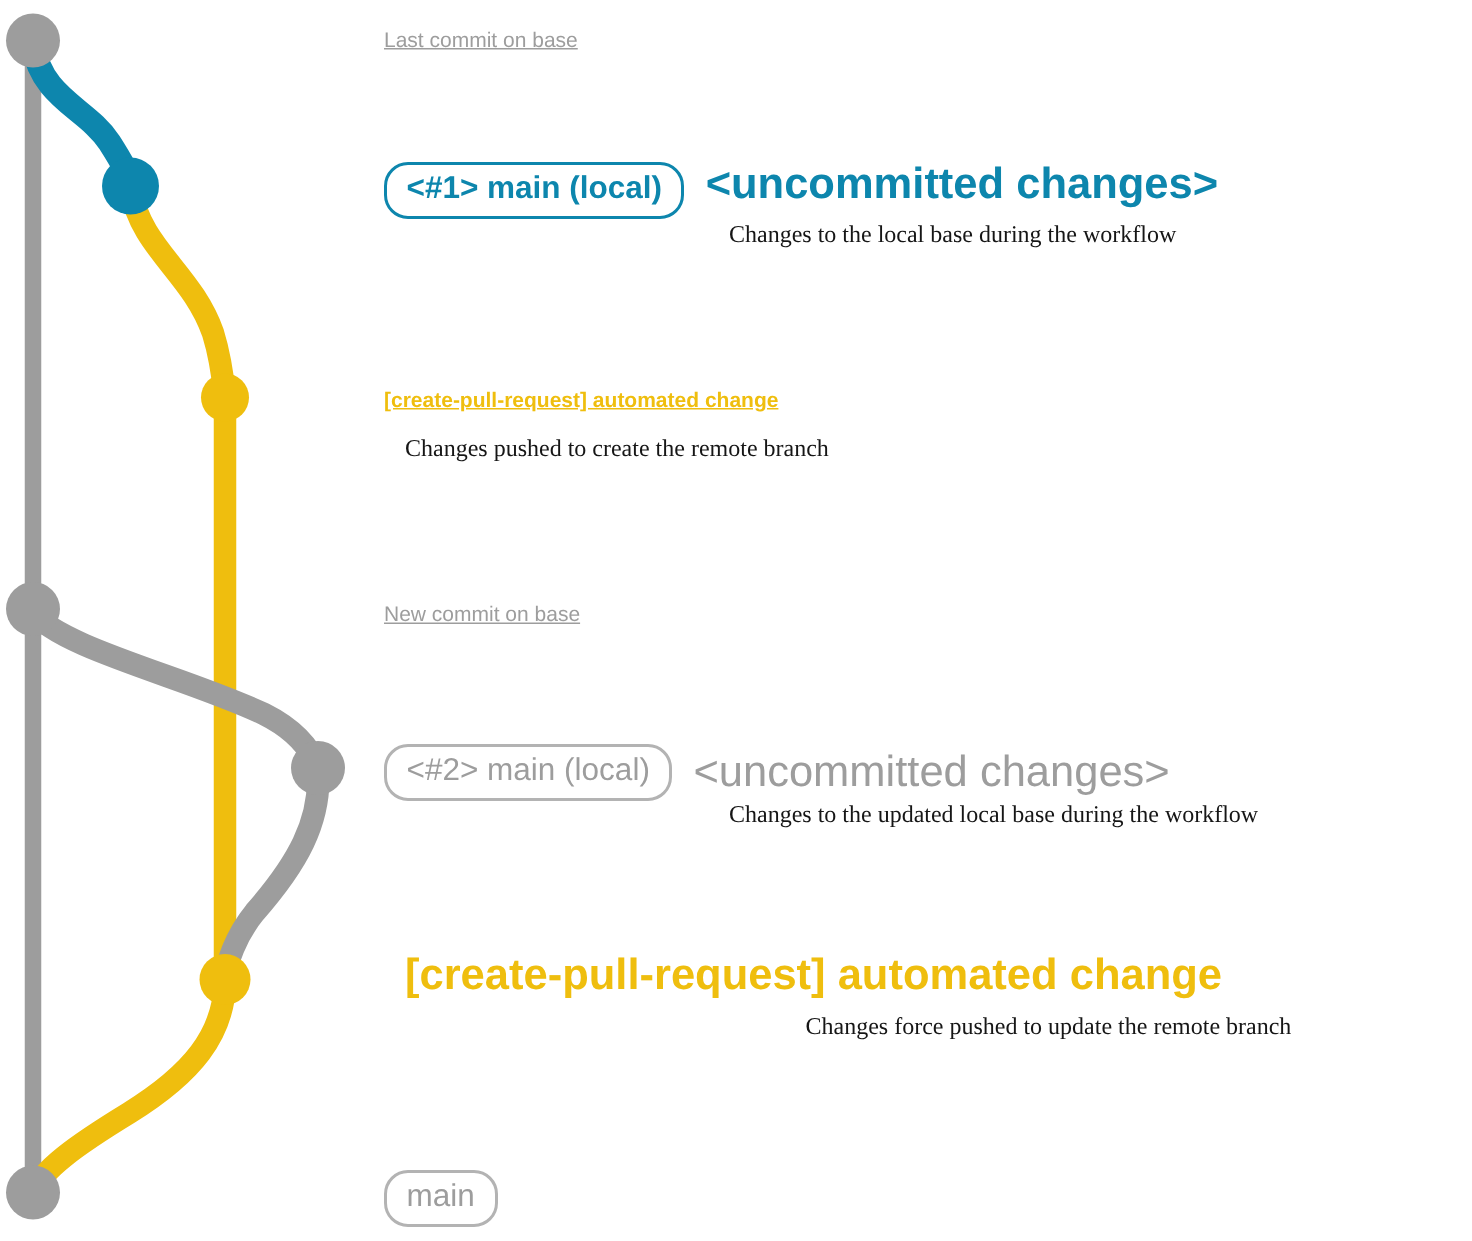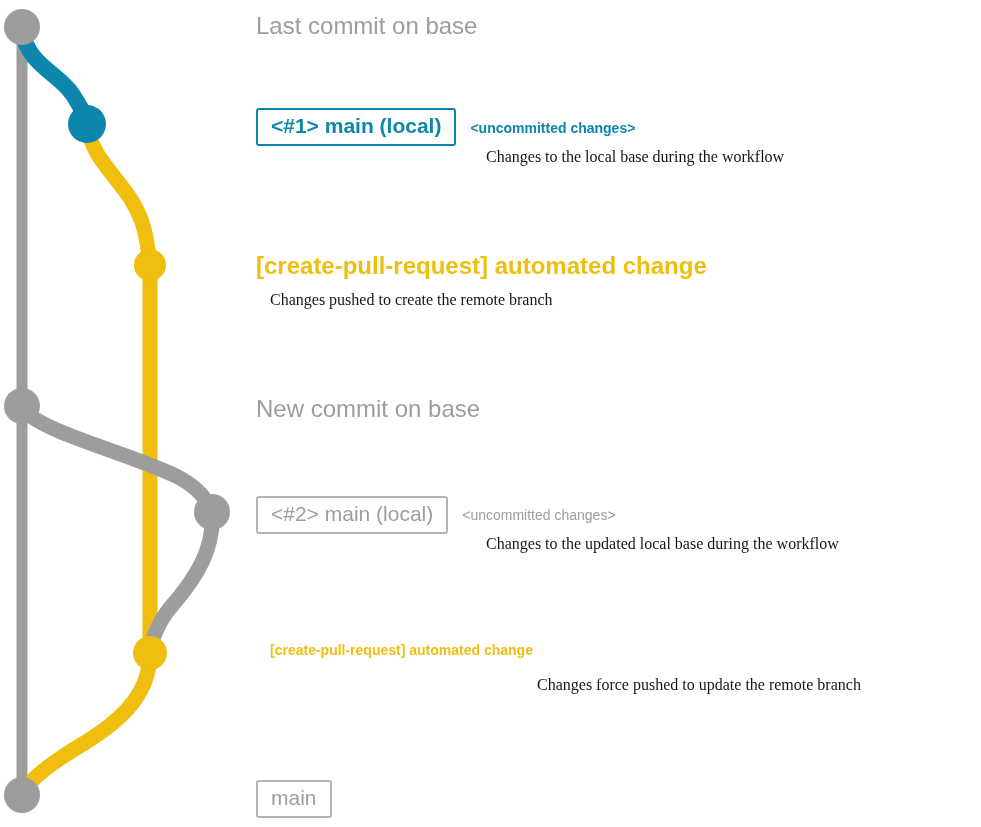--- a/index.html
+++ b/index.html
@@ -29,47 +29,48 @@
     position: absolute;
     display: flex;
     align-items: baseline;
     white-space: nowrap;
   }
 
   
   .ref-pill {
     display: inline-block;
     border: 2px solid #0f172a;
-    border-radius: 3px;
+    border-radius: 16px;
     padding: 4px 13px 6px 13px;
     font-size: 21px;
     line-height: 24px;
     color: #9d9d9d;
     background: #ffffff;
     font-family: "Liberation Sans", sans-serif;
   }
   .ref-pill.blue   { border-color: #0d86ad; color: #0d86ad; font-weight: bold; }
   .ref-pill.yellow { border-color: #efbe0e; color: #efbe0e; font-weight: bold; }
   .ref-pill.gray   { border-color: #b3b3b3; color: #9d9d9d; }
 
   .subject {
-    font-size: 14px;
+    font-size: 29px;
     line-height: 26px;
     font-family: "Liberation Sans", sans-serif;
   }
   .subject.blue   { color: #0d86ad; font-weight: bold; }
   .subject.yellow { color: #efbe0e; font-weight: bold; }
   .subject.gray   { color: #9d9d9d; font-weight: normal; }
 
   .headline {
     position: absolute;
-    font-size: 24px;
+    font-size: 14px;
     line-height: 26px;
     font-family: "Liberation Sans", sans-serif;
     white-space: nowrap;
+    text-decoration: underline;
   }
   .headline.gray   { color: #9d9d9d; }
   .headline.yellow { color: #efbe0e; font-weight: bold; }
 
   .note {
     position: absolute;
     font-family: "Liberation Serif", serif;
     font-size: 16px;
     line-height: 22px;
     color: #161616;

